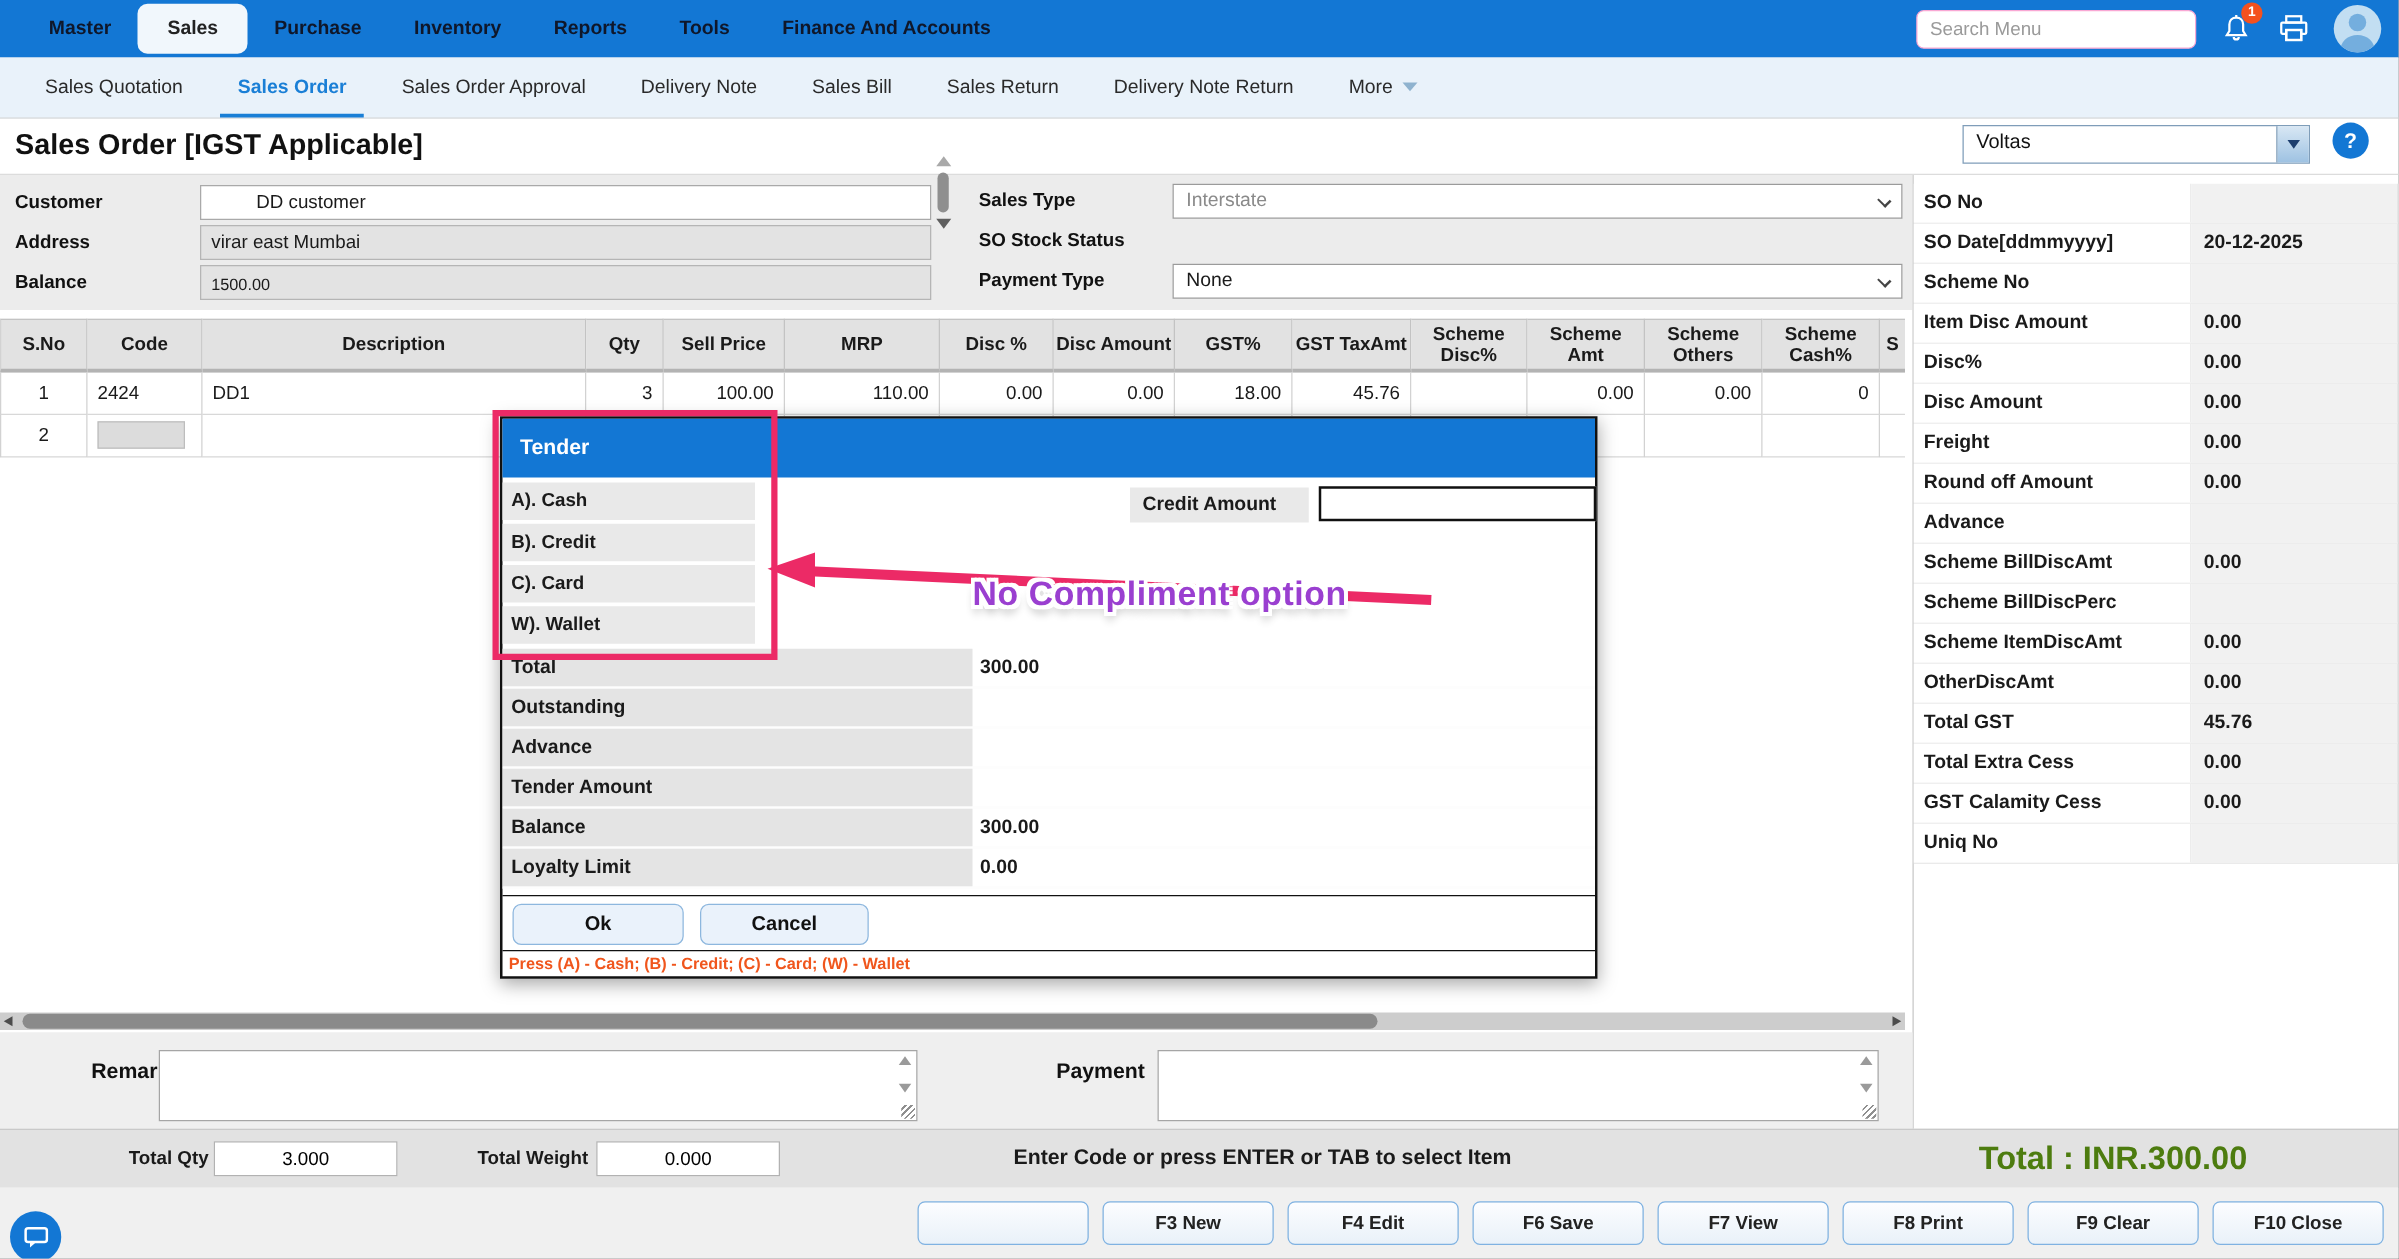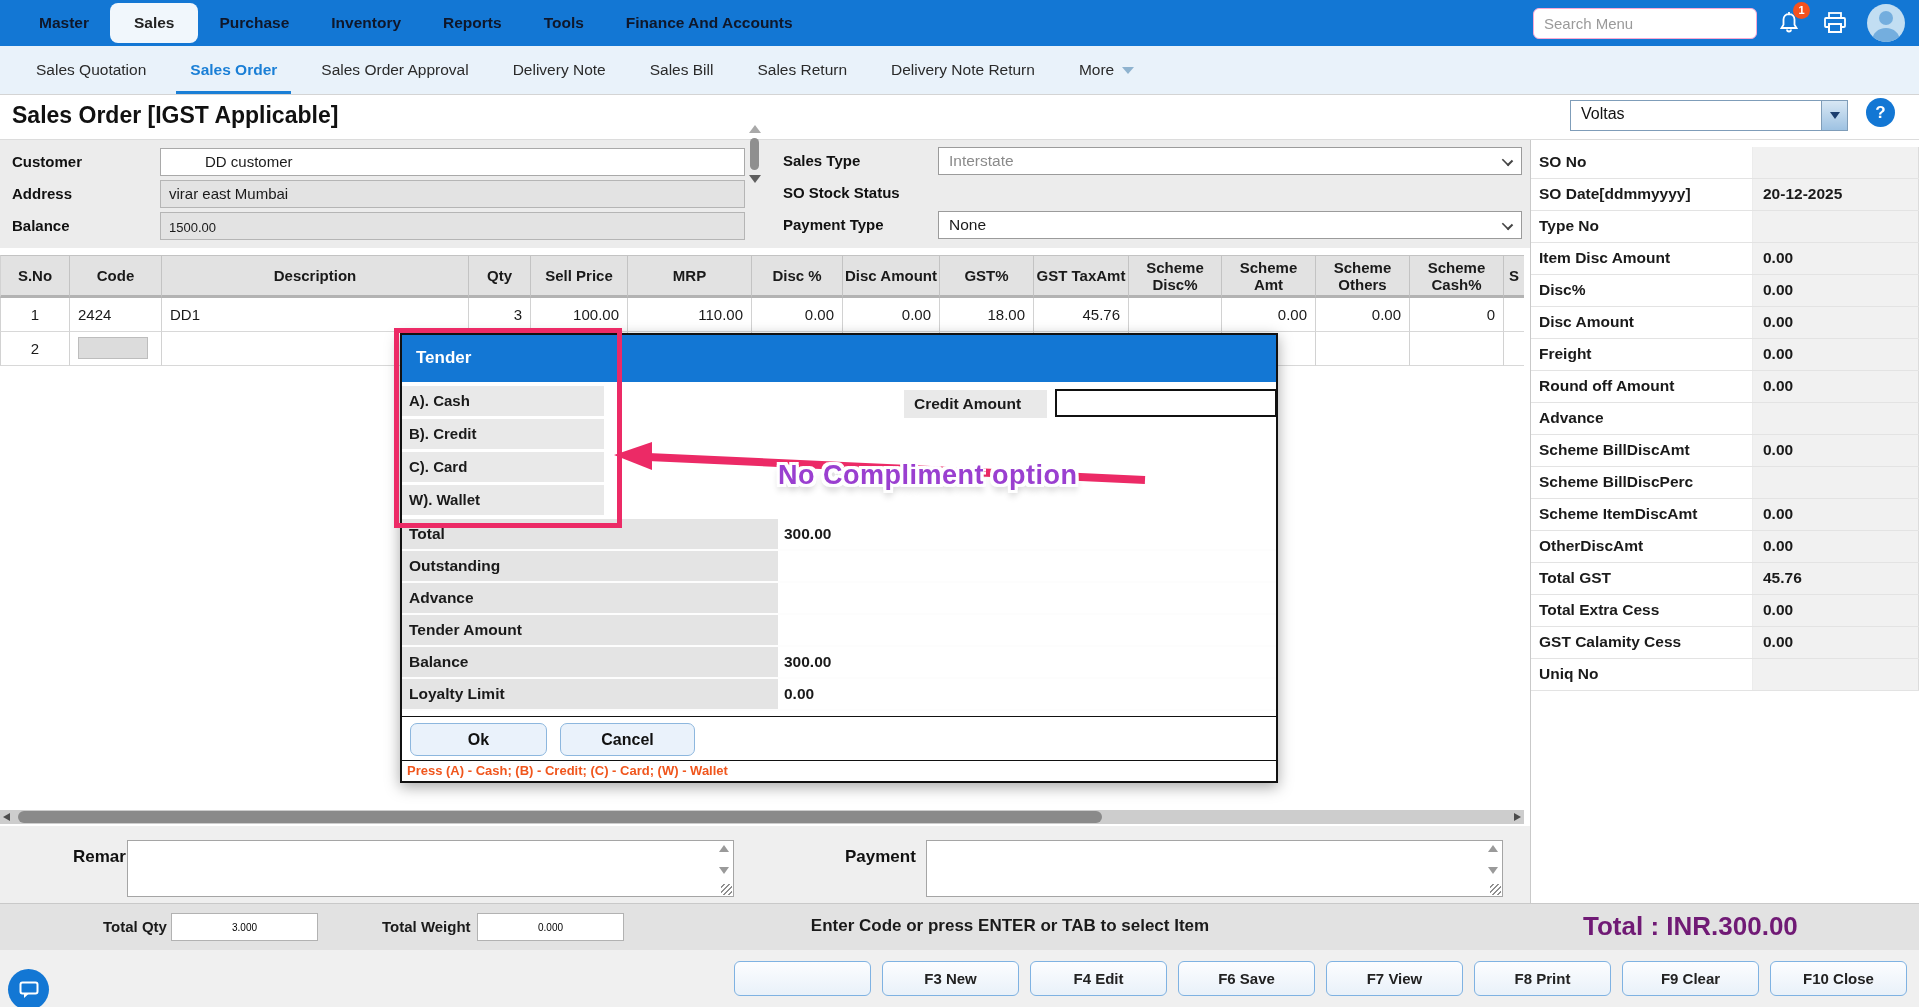--- a/index.html
+++ b/index.html
@@ -108,23 +108,23 @@
   .ta-wrap { position:absolute; background:#fff; border:1px solid #a5a5a5; }
   .ta-wrap textarea { position:absolute; left:0; top:0; width:100%; height:100%; border:none; resize:none; outline:none;
     font-family:"Liberation Sans",sans-serif; font-size:14px; padding:4px 18px 4px 6px; background:transparent; }
   .ta-up { position:absolute; right:4px; top:4px; width:0; height:0; border-left:5px solid transparent; border-right:5px solid transparent; border-bottom:7px solid #9a9a9a; }
   .ta-dn { position:absolute; right:4px; top:26px; width:0; height:0; border-left:5px solid transparent; border-right:5px solid transparent; border-top:7px solid #9a9a9a; }
   .ta-rs { position:absolute; right:1px; bottom:1px; width:11px; height:11px;
     background:repeating-linear-gradient(135deg, transparent 0 2px, #8f8f8f 2px 3.5px); cursor:nwse-resize; }
   .totals-strip { position:absolute; left:0; top:903px; width:1919px; height:47px; background:#e2e2e2; border-top:1px solid #c9c9c9; }
   .tot-label { position:absolute; top:14px; font-size:15px; font-weight:bold; }
   .tot-input { position:absolute; top:9px; width:147px; height:28px; background:#fff; border:1px solid #b2b2b2;
-    font-family:"Liberation Sans",sans-serif; font-size:10px; text-align:center; outline:none; }
+    font-family:"Liberation Sans",sans-serif; font-size:15px; text-align:center; outline:none; }
   .status-text { position:absolute; left:730px; top:12px; width:560px; text-align:center; font-size:17px; font-weight:bold; }
-  .grand-total { position:absolute; left:1583px; top:7px; font-size:26px; font-weight:bold; color:#701a75; }
+  .grand-total { position:absolute; left:1583px; top:7px; font-size:26px; font-weight:bold; color:#4d7c0f; }
   .fkey-row { position:absolute; left:0; top:950px; width:1919px; height:57px; background:#f0f0f0; }
   .fkeys { position:absolute; right:12px; top:11px; display:flex; gap:11px; }
   .fkey { width:137px; height:35px; background:linear-gradient(#fcfdff,#e9f1f9); border:1px solid #7fb2e2; border-radius:6px;
     font-family:"Liberation Sans",sans-serif; font-size:15px; font-weight:bold; color:#222; cursor:pointer; }
   .chat-bubble { position:absolute; left:8px; top:969px; width:41px; height:41px; border-radius:50%; background:#1377d4;
     display:flex; align-items:center; justify-content:center; z-index:3; cursor:pointer; }
 </style>
 </head>
 <body>
 
@@ -276,21 +276,21 @@
     <div style="height:7px;"></div>
     <div class="sp-row">
         <div class="sp-label">SO No</div>
         <div class="sp-value"></div>
       </div>
     <div class="sp-row">
         <div class="sp-label">SO Date[ddmmyyyy]</div>
         <div class="sp-value">20-12-2025</div>
       </div>
     <div class="sp-row">
-        <div class="sp-label">Type No</div>
+        <div class="sp-label">Scheme No</div>
         <div class="sp-value"></div>
       </div>
     <div class="sp-row">
         <div class="sp-label">Item Disc Amount</div>
         <div class="sp-value">0.00</div>
       </div>
     <div class="sp-row">
         <div class="sp-label">Disc%</div>
         <div class="sp-value">0.00</div>
       </div>

